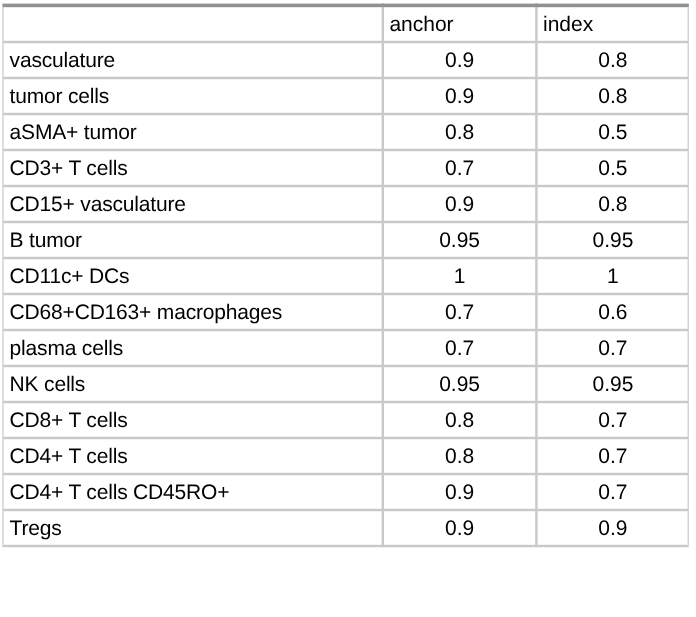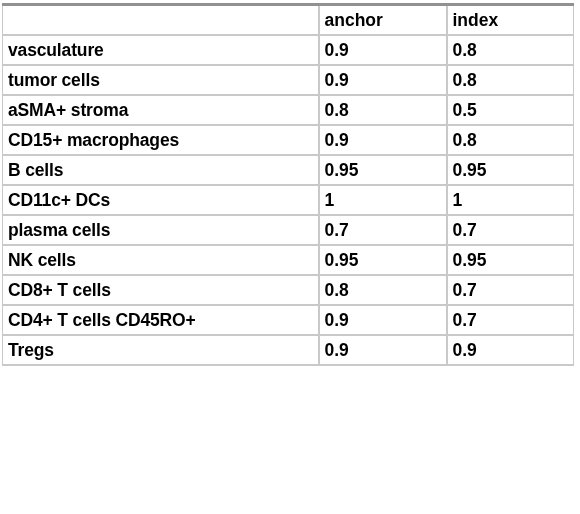--- a/index.html
+++ b/index.html
@@ -44,21 +44,21 @@
   table.grid tr {
     height: 30px;
   }
 
   table.grid td,
   table.grid th {
     border-bottom: 2px solid #c9c9c9;
     border-right: 2px solid #c9c9c9;
     padding: 0 4px 0 5px;
     font-size: 17.5px;
-    font-weight: bold;
+    font-weight: normal;
     line-height: 28px;
     color: #000000;
     white-space: nowrap;
     overflow: hidden;
     vertical-align: middle;
     height: 30px;
     box-sizing: border-box;
     background: #ffffff;
   }
 
@@ -71,21 +71,21 @@
     text-align: left;
   }
 
   td.label-cell {
     text-align: left;
     letter-spacing: -0.15px;
     border-radius: 10px;
   }
 
   td.num-cell {
-    text-align: left;
+    text-align: center;
     padding-right: 7px;
   }
 
   .hdr-blank {
     text-align: left;
   }
 </style>
 </head>
 <body>
 
@@ -108,51 +108,66 @@
           <td class="label-cell">vasculature</td>
           <td class="num-cell">0.9</td>
           <td class="num-cell">0.8</td>
         </tr>
         <tr>
           <td class="label-cell">tumor cells</td>
           <td class="num-cell">0.9</td>
           <td class="num-cell">0.8</td>
         </tr>
         <tr>
-          <td class="label-cell">aSMA+ stroma</td>
+          <td class="label-cell">aSMA+ tumor</td>
           <td class="num-cell">0.8</td>
           <td class="num-cell">0.5</td>
         </tr>
         <tr>
-          <td class="label-cell">CD15+ macrophages</td>
+          <td class="label-cell">CD3+ T cells</td>
+          <td class="num-cell">0.7</td>
+          <td class="num-cell">0.5</td>
+        </tr>
+        <tr>
+          <td class="label-cell">CD15+ vasculature</td>
           <td class="num-cell">0.9</td>
           <td class="num-cell">0.8</td>
         </tr>
         <tr>
-          <td class="label-cell">B cells</td>
+          <td class="label-cell">B tumor</td>
           <td class="num-cell">0.95</td>
           <td class="num-cell">0.95</td>
         </tr>
         <tr>
           <td class="label-cell">CD11c+ DCs</td>
           <td class="num-cell">1</td>
           <td class="num-cell">1</td>
+        </tr>
+        <tr>
+          <td class="label-cell">CD68+CD163+ macrophages</td>
+          <td class="num-cell">0.7</td>
+          <td class="num-cell">0.6</td>
         </tr>
         <tr>
           <td class="label-cell">plasma cells</td>
           <td class="num-cell">0.7</td>
           <td class="num-cell">0.7</td>
         </tr>
         <tr>
           <td class="label-cell">NK cells</td>
           <td class="num-cell">0.95</td>
           <td class="num-cell">0.95</td>
         </tr>
         <tr>
           <td class="label-cell">CD8+ T cells</td>
+          <td class="num-cell">0.8</td>
+          <td class="num-cell">0.7</td>
+        </tr>
+        <tr>
+          <td class="label-cell">CD4+ T cells</td>
           <td class="num-cell">0.8</td>
           <td class="num-cell">0.7</td>
         </tr>
         <tr>
           <td class="label-cell">CD4+ T cells CD45RO+</td>
           <td class="num-cell">0.9</td>
           <td class="num-cell">0.7</td>
         </tr>
         <tr>
           <td class="label-cell">Tregs</td>

